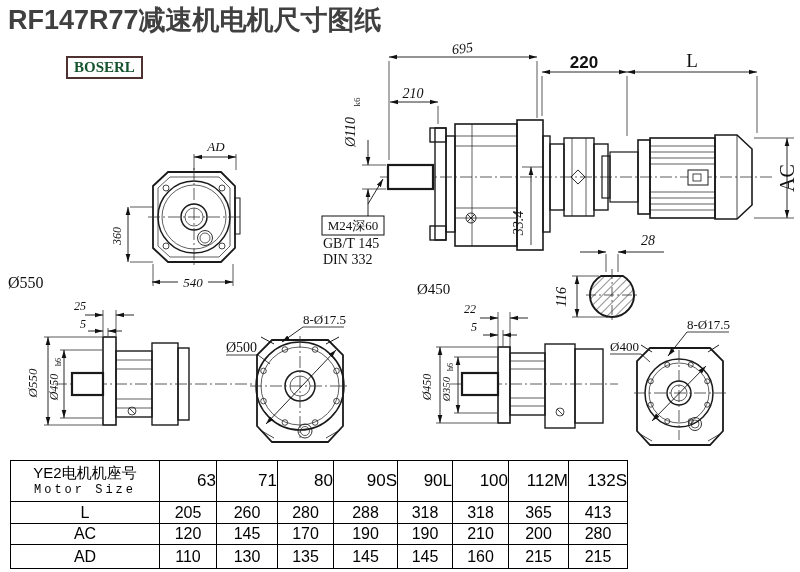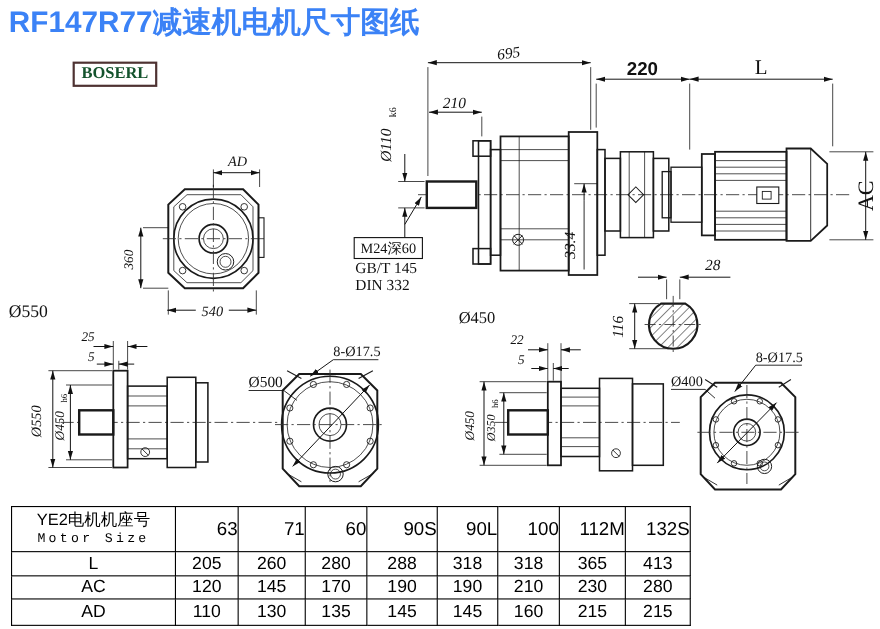--- a/index.html
+++ b/index.html
@@ -1,18 +1,18 @@
 <!DOCTYPE html>
 <html><head>
 <meta charset="utf-8">
 <style>
   html,body{margin:0;padding:0;background:#ffffff;}
   .page{position:relative;width:800px;height:572px;background:#ffffff;overflow:hidden;
         font-family:"Liberation Sans",sans-serif;}
-  .title{position:absolute;left:8px;top:2px;font-size:27px;font-weight:700;color:#3b82f6;
+  .title{position:absolute;left:8px;top:2px;font-size:27px;font-weight:700;color:#404040;
          font-family:"Liberation Sans",sans-serif;letter-spacing:0px;}
   .logo{position:absolute;left:66px;top:56px;border:2px solid #4e3232;color:#14532d;
         font-family:"Liberation Serif",serif;font-weight:700;font-size:15px;
         padding:0px 6px;line-height:19px;background:#fff;}
   svg text{fill:#111;}
   .dimtxt{font-family:"Liberation Serif",serif;font-size:14px;font-style:italic;}
   .dimtxt-s{font-family:"Liberation Serif",serif;font-size:12px;font-style:italic;}
   .notetxt{font-family:"Liberation Serif",serif;font-size:13px;}
   .bigdim{font-family:"Liberation Sans",sans-serif;font-size:17px;font-weight:700;}
   .serifL{font-family:"Liberation Serif",serif;font-size:19px;}
@@ -343,21 +343,21 @@
       <col style="width:59px">
     </colgroup>
     <tbody>
         <tr style="height:41px">
       <td>
         <div class="hcn">YE2电机机座号</div>
         <div class="hen">Motor Size</div>
       </td>
       <td class="hd">63</td>
       <td class="hd">71</td>
-      <td class="hd">60</td>
+      <td class="hd">80</td>
       <td class="hd">90S</td>
       <td class="hd">90L</td>
       <td class="hd">100</td>
       <td class="hd">112M</td>
       <td class="hd">132S</td>
     </tr>
     <tr style="height:22px">
       <td>L</td>
       <td>205</td>
       <td>260</td>
@@ -369,21 +369,21 @@
       <td>413</td>
     </tr>
     <tr style="height:21px">
       <td>AC</td>
       <td>120</td>
       <td>145</td>
       <td>170</td>
       <td>190</td>
       <td>190</td>
       <td>210</td>
-      <td>230</td>
+      <td>200</td>
       <td>280</td>
     </tr>
     <tr style="height:24px">
       <td>AD</td>
       <td>110</td>
       <td>130</td>
       <td>135</td>
       <td>145</td>
       <td>145</td>
       <td>160</td>

